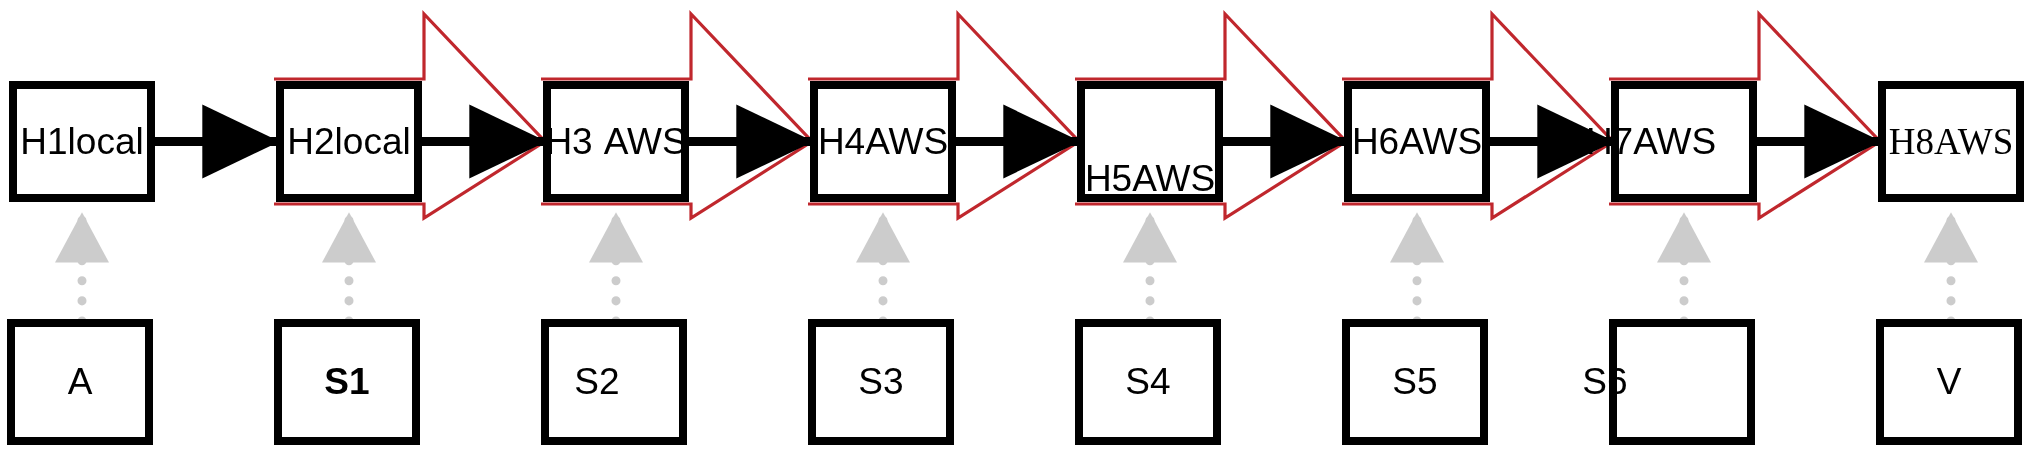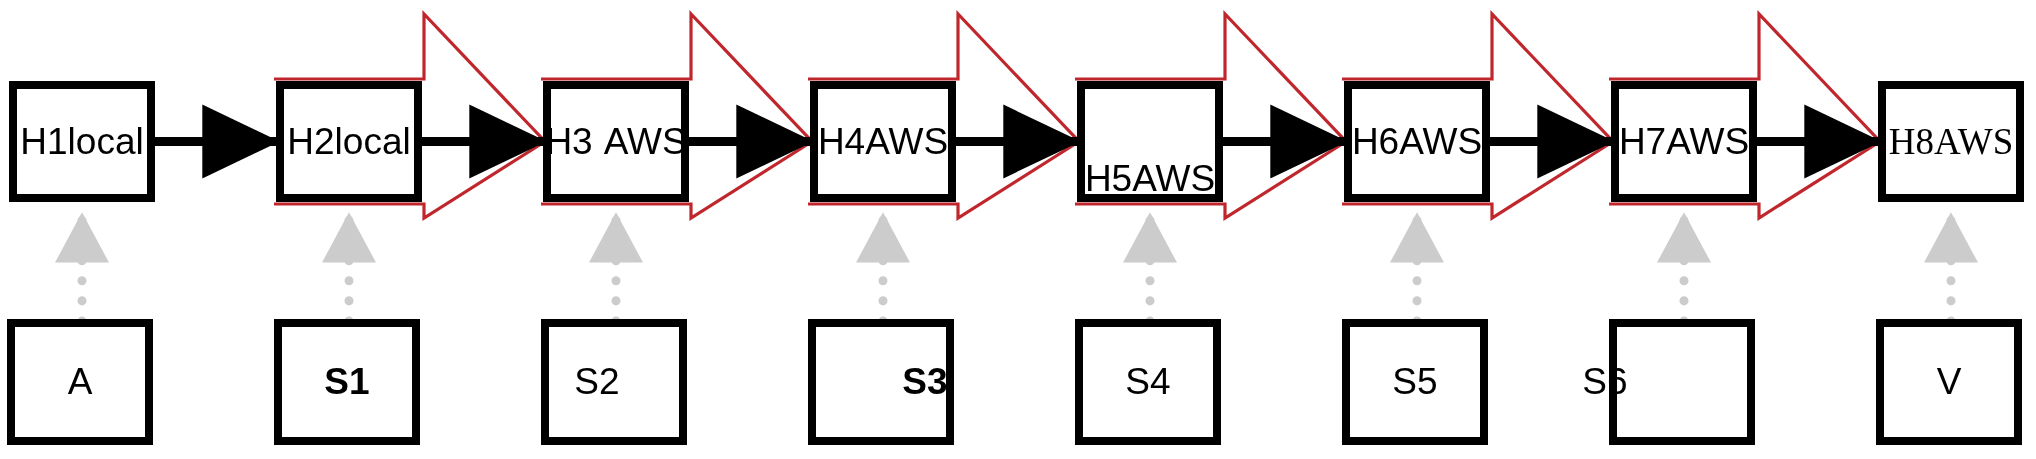--- a/index.html
+++ b/index.html
@@ -93,38 +93,38 @@
         <span>AWS</span>
       </div>
       <div class="node-label host-label" style="left: 1081px; top: 85px; width: 138px; height: 113px; align-items: flex-end;">
         <span>H5</span>
         <span>AWS</span>
       </div>
       <div class="node-label host-label" style="left: 1348px; top: 85px; width: 138px; height: 113px;">
         <span>H6</span>
         <span>AWS</span>
       </div>
-      <div class="node-label host-label" style="left: 1615px; top: 85px; width: 138px; height: 113px;">
+      <div class="node-label host-label" style="left: 1582px; top: 85px; width: 138px; height: 113px;">
         <span>H7</span>
         <span>AWS</span>
       </div>
       <div class="node-label host-label" style="left: 1882px; top: 85px; width: 138px; height: 113px; font-family: Liberation Serif, serif;">
         <span>H8</span>
         <span>AWS</span>
       </div>
       <div class="node-label src-label" style="left: 11px; top: 323px; width: 138px; height: 118px;">
         <span>A</span>
       </div>
       <div class="node-label src-label" style="left: 278px; top: 323px; width: 138px; height: 118px; font-weight: bold;">
         <span>S1</span>
       </div>
       <div class="node-label src-label" style="left: 528px; top: 323px; width: 138px; height: 118px;">
         <span>S2</span>
       </div>
-      <div class="node-label src-label" style="left: 856px; top: 323px; width: 138px; height: 118px; font-weight: bold;">
+      <div class="node-label src-label" style="left: 812px; top: 323px; width: 138px; height: 118px;">
         <span>S3</span>
       </div>
       <div class="node-label src-label" style="left: 1079px; top: 323px; width: 138px; height: 118px;">
         <span>S4</span>
       </div>
       <div class="node-label src-label" style="left: 1346px; top: 323px; width: 138px; height: 118px;">
         <span>S5</span>
       </div>
       <div class="node-label src-label" style="left: 1536px; top: 323px; width: 138px; height: 118px;">
         <span>S6</span>

